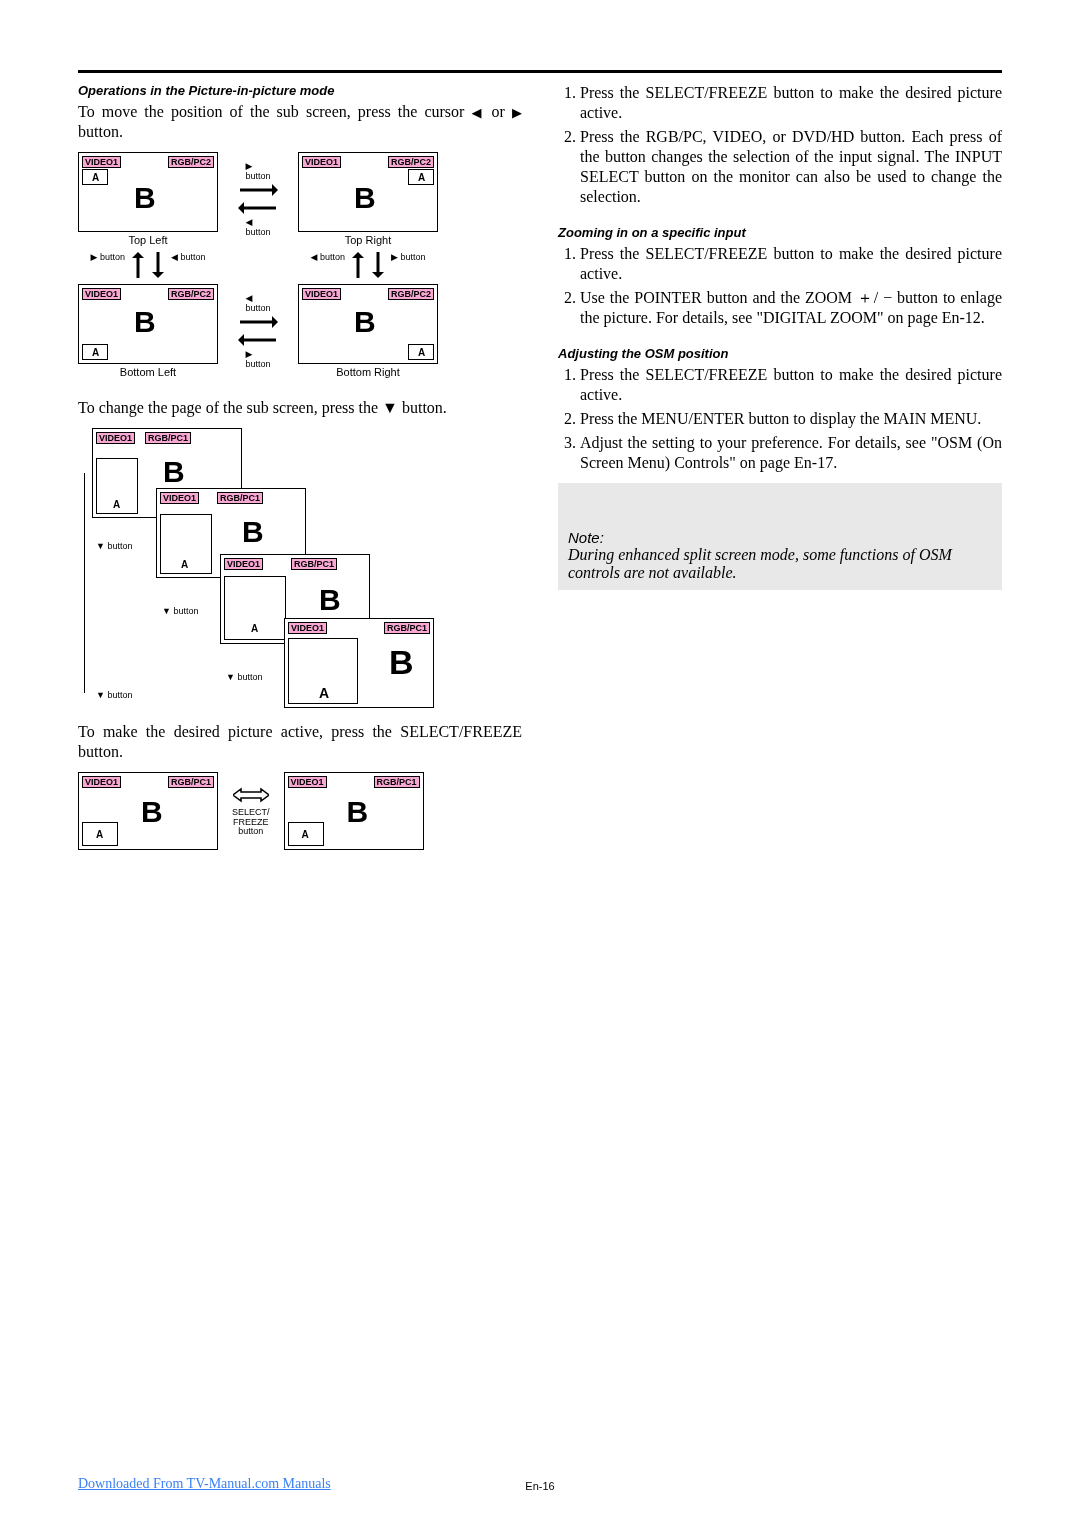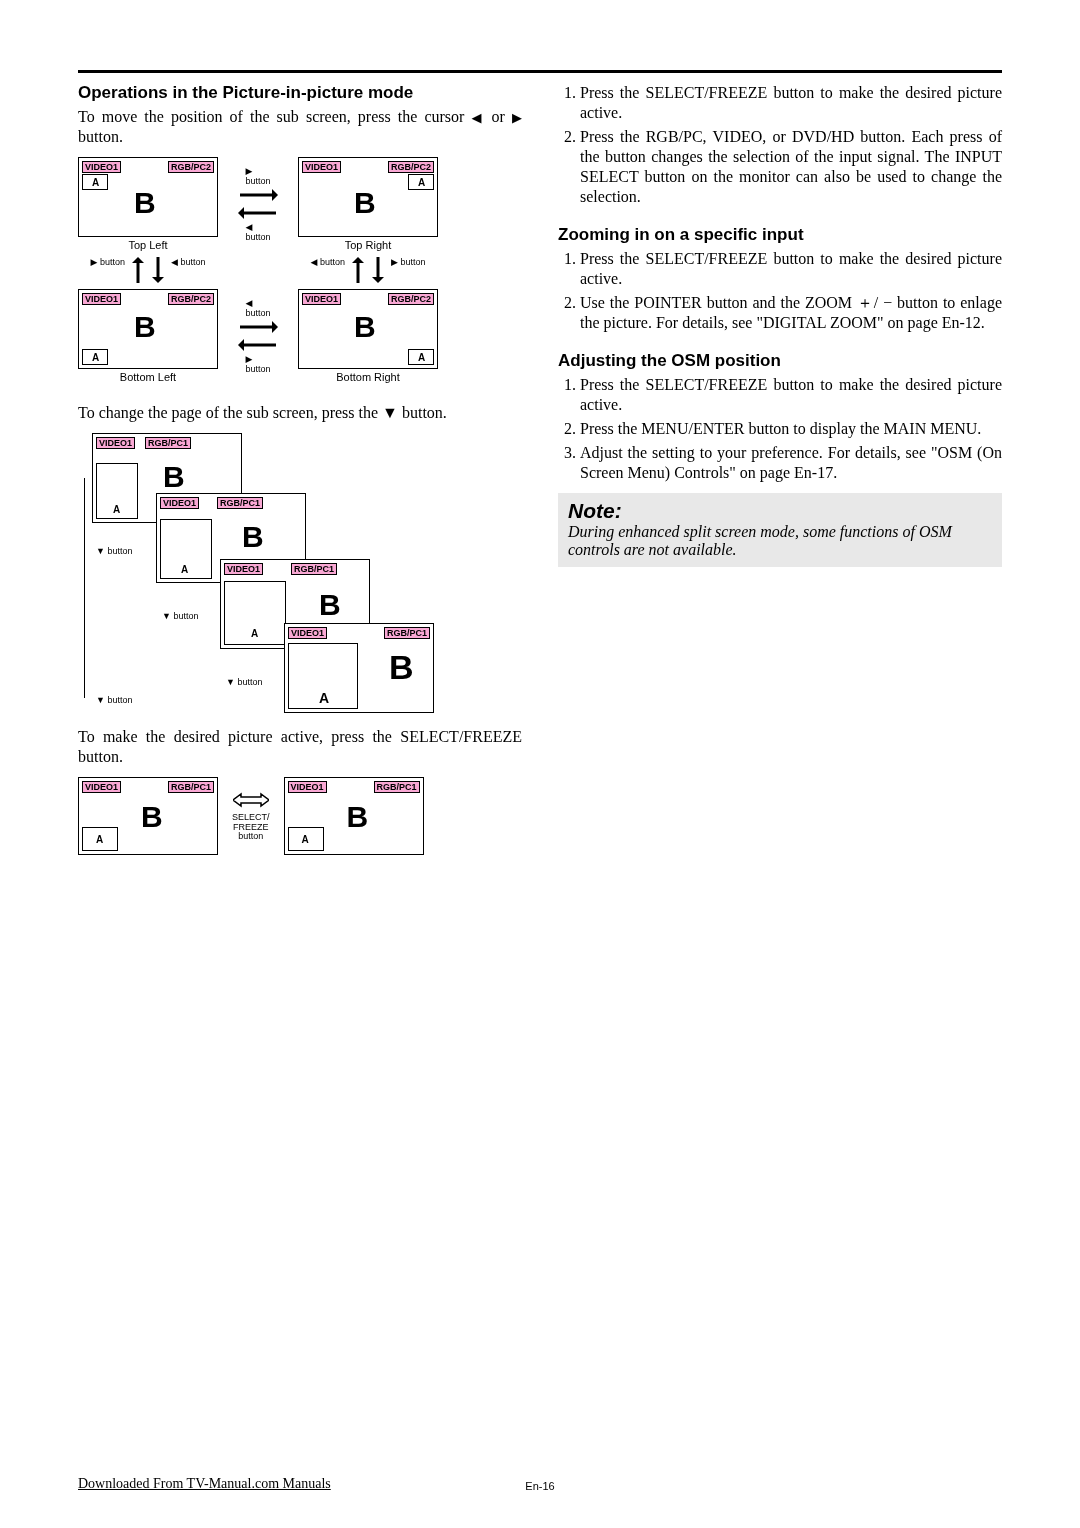--- a/index.html
+++ b/index.html
@@ -17,49 +17,51 @@
     margin-bottom: 10px;
   }
   .columns {
     display: flex;
     gap: 36px;
   }
   .col { flex: 1; }
   h4.section {
     font-family: Arial, Helvetica, sans-serif;
     font-weight: bold;
-    font-size: 17px;
+    font-size: 13px;
     margin-bottom: 4px;
+    font-style: italic;
   }
   p.body {
     font-size: 16px;
     line-height: 1.25;
     text-align: justify;
     margin-bottom: 10px;
   }
   ol { padding-left: 22px; font-size: 16px; line-height: 1.25; }
   ol li { margin-bottom: 4px; text-align: justify; }
   .note-box {
     background: #e8e8e8;
     padding: 6px 10px 8px 10px;
     font-size: 16px;
     margin-top: 10px;
   }
   .note-title {
     font-family: Arial, Helvetica, sans-serif;
-    font-weight: bold;
+    font-weight: normal;
     font-style: italic;
-    font-size: 21px;
+    font-size: 15px;
+    margin-top: 40px;
   }
   .note-body { font-style: italic; }
   .footer-left {
     position: absolute;
     left: 78px;
     bottom: 36px;
-    color: #000000;
+    color: #3b82f6;
     text-decoration: underline;
     font-size: 14px;
     font-family: "Times New Roman", Times, serif;
   }
   .footer-center {
     position: absolute;
     left: 50%;
     transform: translateX(-50%);
     bottom: 36px;
     font-size: 11px;

